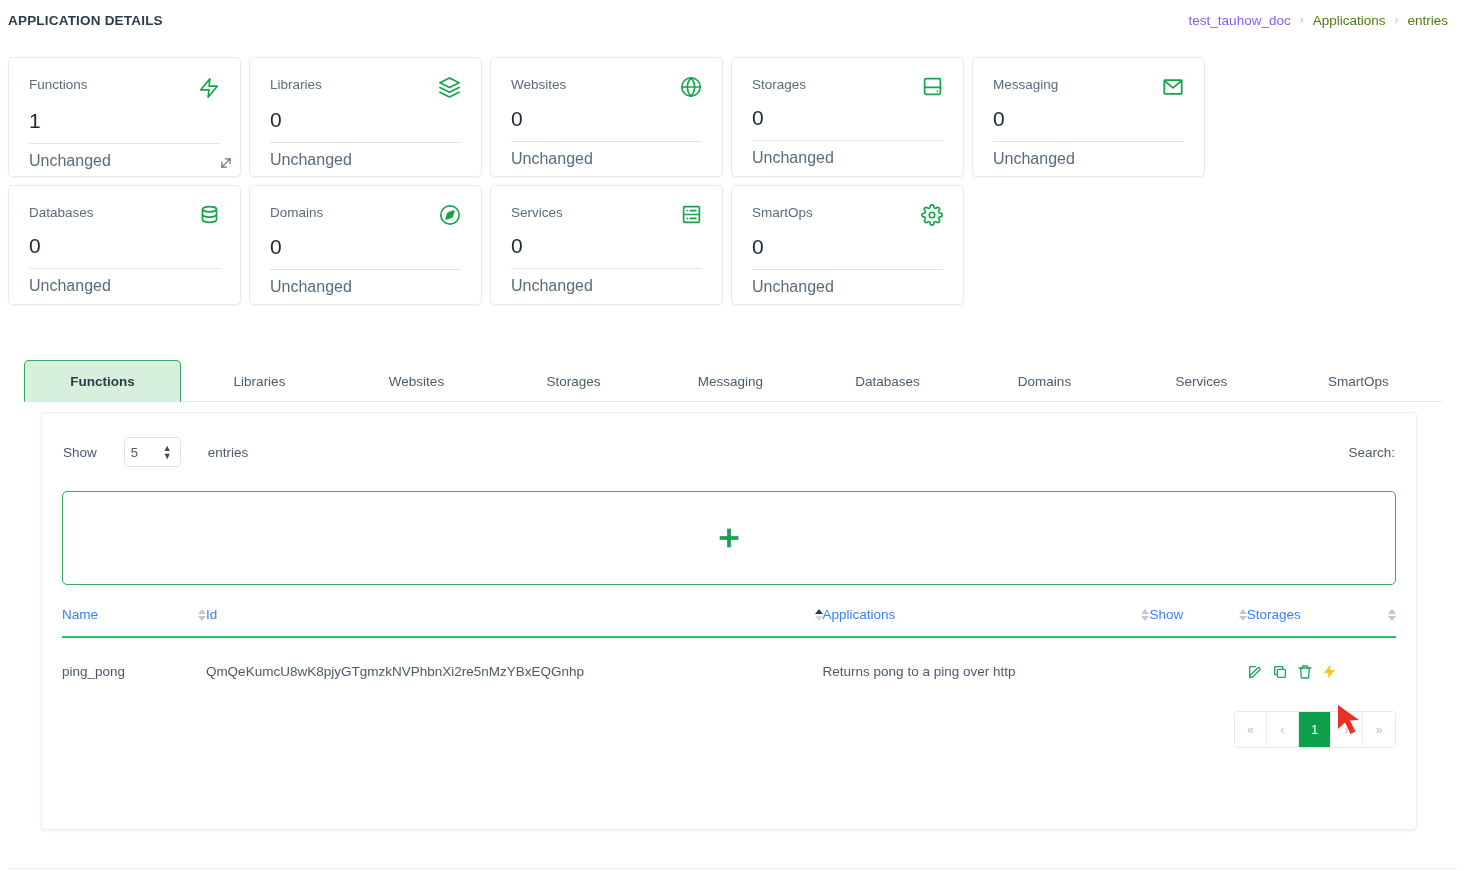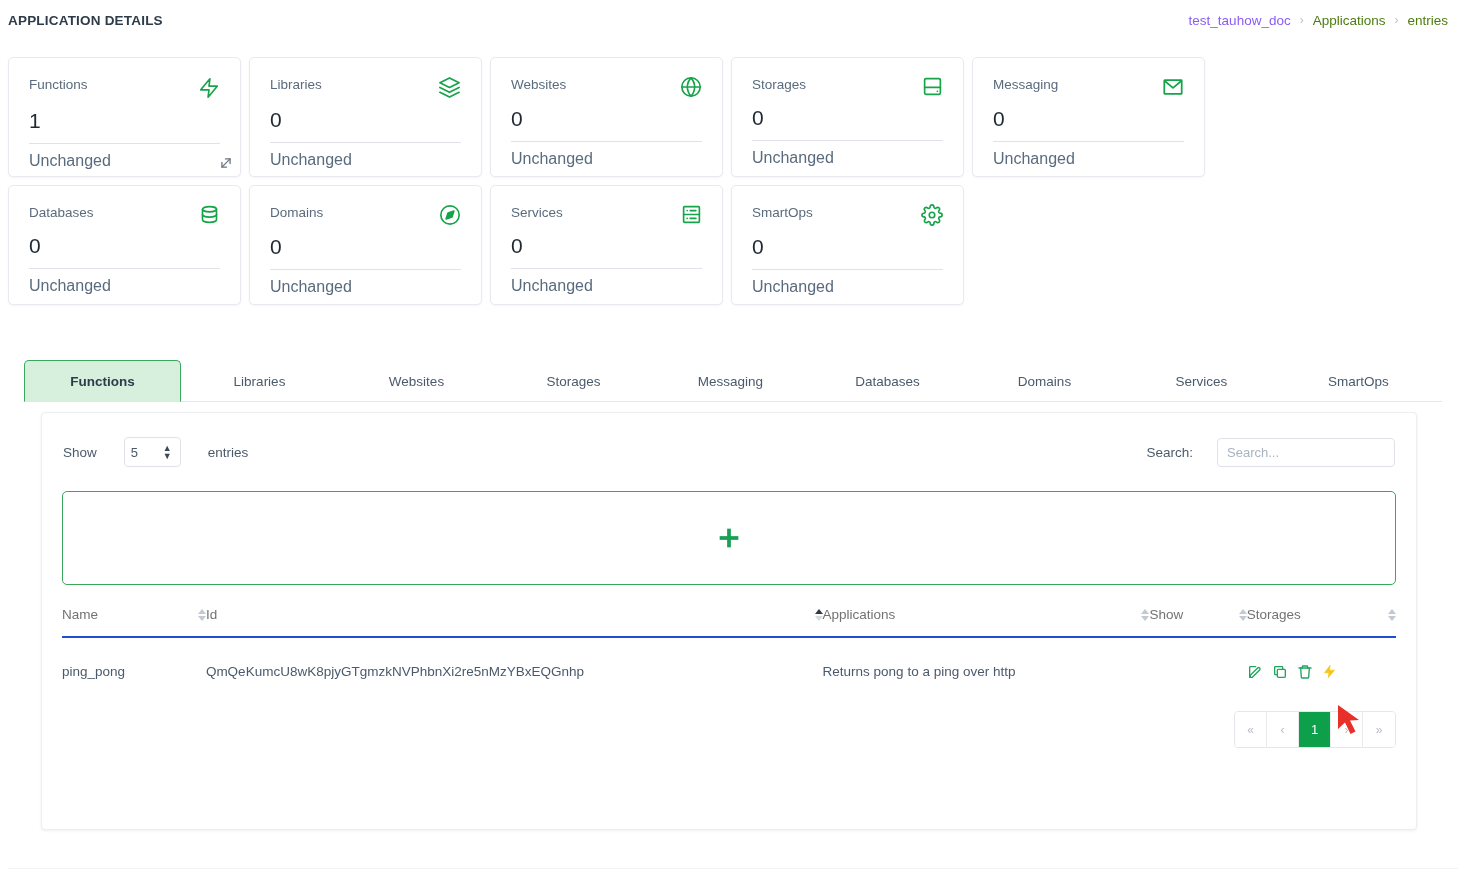--- a/index.html
+++ b/index.html
@@ -224,23 +224,23 @@
   
   table.dt {
     width: 100%;
     border-collapse: collapse;
     margin-top: 22px;
     font-size: 13.5px;
   }
   table.dt th {
     text-align: left;
     font-weight: 400;
-    color: #737373;
+    color: #3b82f6;
     padding: 0 0 14px 0;
-    border-bottom: 2px solid #1d4ed8;
+    border-bottom: 2px solid #22c55e;
     white-space: nowrap;
   }
   table.dt td {
     color: #4b5a6b;
     padding: 25px 0 22px 0;
     border-bottom: 1px solid transparent;
   }
   .th-inner { display: flex; align-items: center; }
   .th-label { flex: 0 0 auto; }
   .sort-arrows {
@@ -507,21 +507,20 @@
       <div class="show-entries">
         <span>Show</span>
         <div class="entries-select">
           <span>5</span>
           <span class="stepper">▲<br>▼</span>
         </div>
         <span>entries</span>
       </div>
       <div class="search-wrap">
         <span>Search:</span>
-        <input class="search-input" type="text" placeholder="Search..." style="">
       </div>
     </div>
 
     <div class="add-box">
       <span class="plus-icon">
         <svg width="28" height="28" viewBox="0 0 24 24" fill="none" stroke="#18a055" stroke-width="3.2" stroke-linecap="butt">
             <line x1="12" y1="4" x2="12" y2="20"></line>
             <line x1="4" y1="12" x2="20" y2="12"></line>
           </svg>
       </span>

